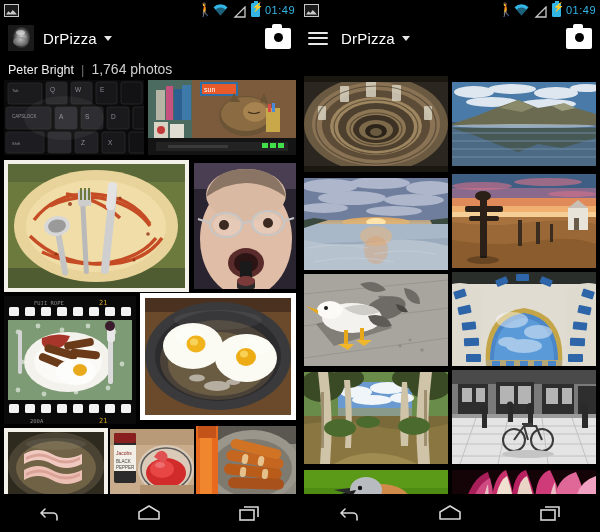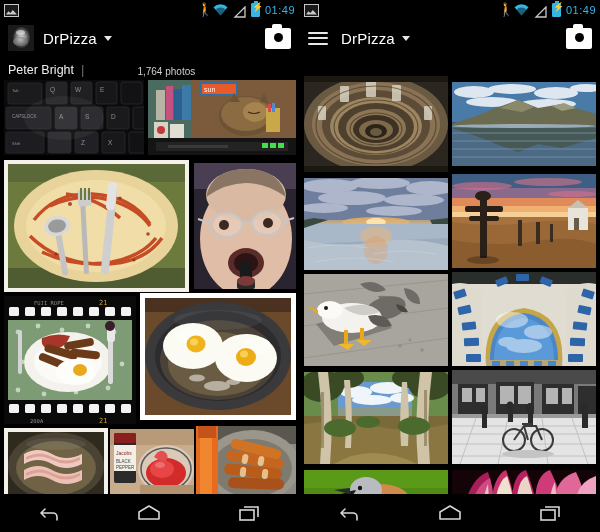--- a/index.html
+++ b/index.html
@@ -75,21 +75,21 @@
   .camera::before { content:""; position:absolute; top:-4px; left:7px;
       width:10px; height:5px; background:#fff; border-radius:2px 2px 0 0; }
   .camera::after { content:""; position:absolute; top:5px; left:9px;
       width:9px; height:9px; border-radius:50%; background:#000; }
 
   
   .substrip { flex:0 0 21px; height:21px; display:flex; align-items:flex-end;
       padding: 0 8px; background:#000; }
   .substrip .owner { color:#f0f0f0; font-size:12.5px; }
   .substrip .sep { color:#6d6d6d; margin: 0 7px; font-size:13px; }
-  .substrip .count { color:#cfcfcf; font-size:10px;margin-left:46px; }
+  .substrip .count { color:#cfcfcf; font-size:14px; }
 
   
   .grid { flex: 1 1 auto; position: relative; background:#000; overflow:hidden; }
   .ph { position:absolute; overflow:hidden; background:#111; }
   .ph .inner { width:100%; height:100%; }
   .framed { background:#f3f1ea; padding:4px; }
   .framed.white { background:#ffffff; padding:5px; }
 
   
   .navbar { flex:0 0 38px; height:38px; background:#000; display:flex;

